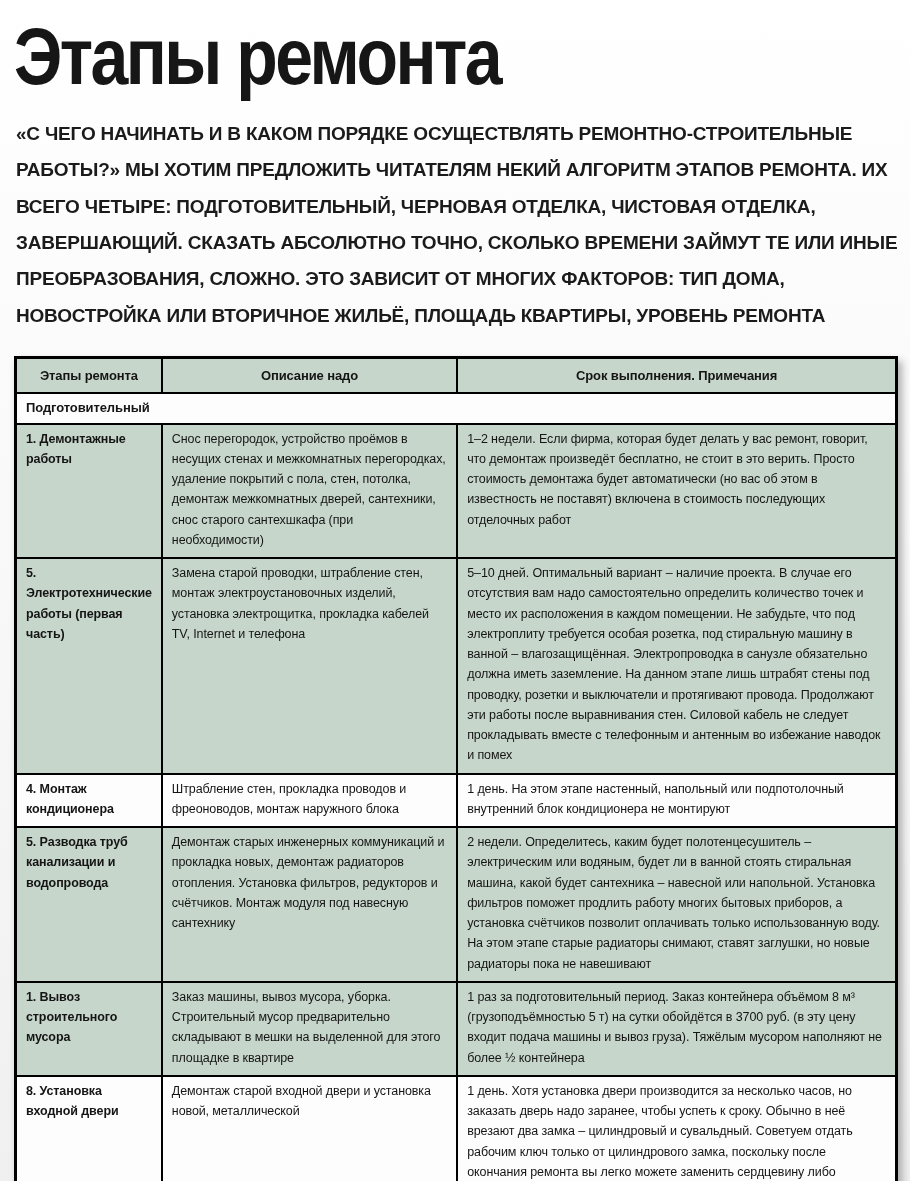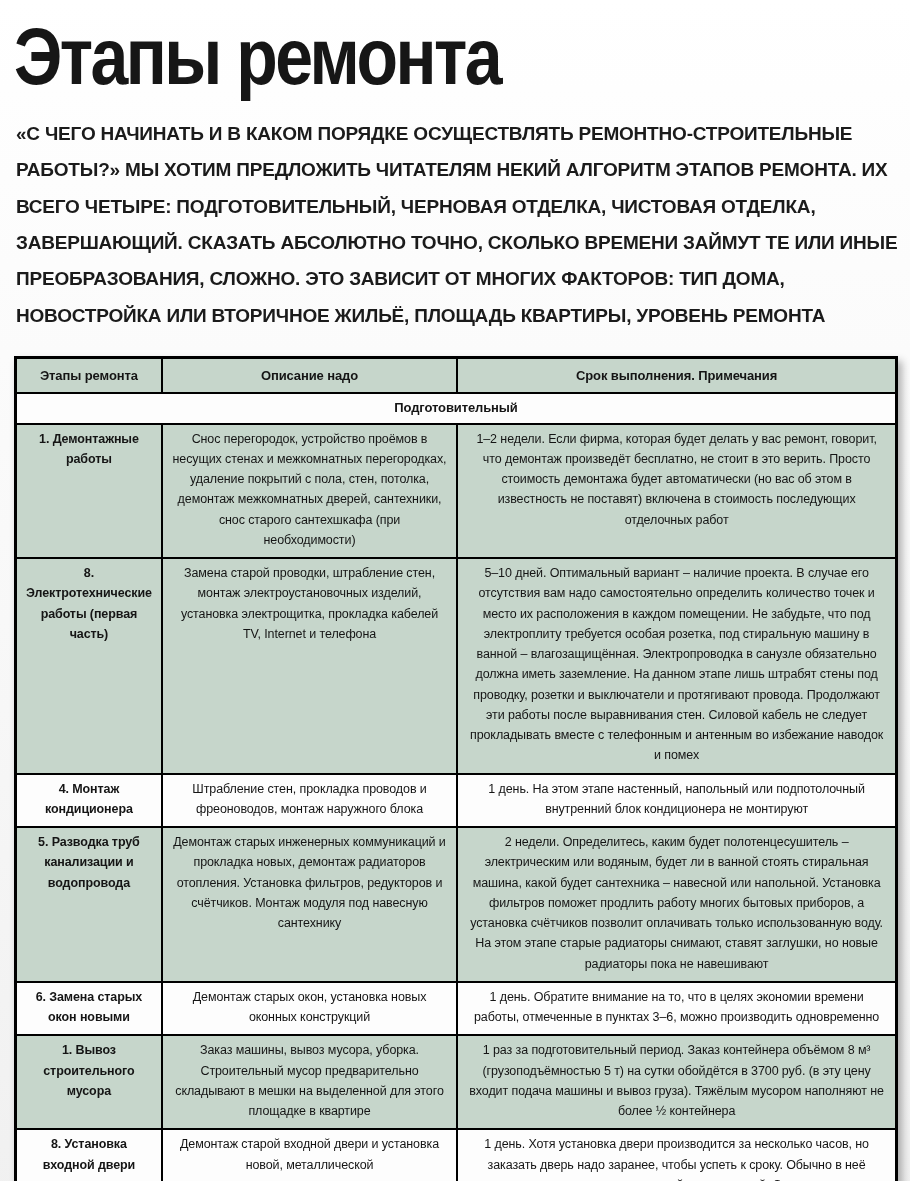--- a/index.html
+++ b/index.html
@@ -51,21 +51,20 @@
     background:var(--row_white);
   }
   table.stages th,
   table.stages td{
     border:2px solid var(--border);
     vertical-align:top;
     padding:4px 9px 7px 9px;
     font-size:12.5px;
     letter-spacing:-0.1px;
     line-height:1.62;
-    text-align:center;
   }
   table.stages th{
     text-align:center;
     font-weight:bold;
     font-size:13px;
     padding:6px 8px;
   }
   tr.green{background:var(--row_green);}
   tr.white{background:var(--row_white);}
   tr.section td{
@@ -104,38 +103,33 @@
       <tr class="white section">
         <td colspan="3">Подготовительный</td>
       </tr>
 
       <tr class="green">
         <td class="stage">1. Демонтажные работы</td>
         <td>Снос перегородок, устройство проёмов в несущих стенах и межкомнатных перегородках, удаление покрытий с пола, стен, потолка, демонтаж межкомнатных дверей, сантехники, снос старого сантехшкафа (при необходимости)</td>
         <td>1–2 недели. Если фирма, которая будет делать у вас ремонт, говорит, что демонтаж произведёт бесплатно, не стоит в это верить. Просто стоимость демонтажа будет автоматически (но вас об этом в известность не поставят) включена в стоимость последующих отделочных работ</td>
       </tr>
       <tr class="green">
-        <td class="stage">8. Электротехнические работы (первая часть)</td>
+        <td class="stage">5. Электротехнические работы (первая часть)</td>
         <td>Замена старой проводки, штрабление стен, монтаж электроустановочных изделий, установка электрощитка, прокладка кабелей TV, Internet и телефона</td>
         <td>5–10 дней. Оптимальный вариант – наличие проекта. В случае его отсутствия вам надо самостоятельно определить количество точек и место их расположения в каждом помещении. Не забудьте, что под электроплиту требуется особая розетка, под стиральную машину в ванной – влагозащищённая. Электропроводка в санузле обязательно должна иметь заземление. На данном этапе лишь штрабят стены под проводку, розетки и выключатели и протягивают провода. Продолжают эти работы после выравнивания стен. Силовой кабель не следует прокладывать вместе с телефонным и антенным во избежание наводок и помех</td>
       </tr>
       <tr class="white">
         <td class="stage">4. Монтаж кондиционера</td>
         <td>Штрабление стен, прокладка проводов и фреоноводов, монтаж наружного блока</td>
         <td>1 день. На этом этапе настенный, напольный или подпотолочный внутренний блок кондиционера не монтируют</td>
       </tr>
       <tr class="green">
         <td class="stage">5. Разводка труб канализации и водопровода</td>
         <td>Демонтаж старых инженерных коммуникаций и прокладка новых, демонтаж радиаторов отопления. Установка фильтров, редукторов и счётчиков. Монтаж модуля под навесную сантехнику</td>
         <td>2 недели. Определитесь, каким будет полотенцесушитель – электрическим или водяным, будет ли в ванной стоять стиральная машина, какой будет сантехника – навесной или напольной. Установка фильтров поможет продлить работу многих бытовых приборов, а установка счётчиков позволит оплачивать только использованную воду. На этом этапе старые радиаторы снимают, ставят заглушки, но новые радиаторы пока не навешивают</td>
-      </tr>
-      <tr class="white">
-        <td class="stage">6. Замена старых окон новыми</td>
-        <td>Демонтаж старых окон, установка новых оконных конструкций</td>
-        <td>1 день. Обратите внимание на то, что в целях экономии времени работы, отмеченные в пунктах 3–6, можно производить одновременно</td>
       </tr>
       <tr class="green">
         <td class="stage">1. Вывоз строительного мусора</td>
         <td>Заказ машины, вывоз мусора, уборка. Строительный мусор предварительно складывают в мешки на выделенной для этого площадке в квартире</td>
         <td>1 раз за подготовительный период. Заказ контейнера объёмом 8 м³ (грузоподъёмностью 5 т) на сутки обойдётся в 3700 руб. (в эту цену входит подача машины и вывоз груза). Тяжёлым мусором наполняют не более ½ контейнера</td>
       </tr>
       <tr class="white">
         <td class="stage">8. Установка входной двери</td>
         <td>Демонтаж старой входной двери и установка новой, металлической</td>
         <td>1 день. Хотя установка двери производится за несколько часов, но заказать дверь надо заранее, чтобы успеть к сроку. Обычно в неё врезают два замка – цилиндровый и сувальдный. Советуем отдать рабочим ключ только от цилиндрового замка, поскольку после окончания ремонта вы легко можете заменить сердцевину либо перекодировать замок, если его конструкция это позволяет</td>

